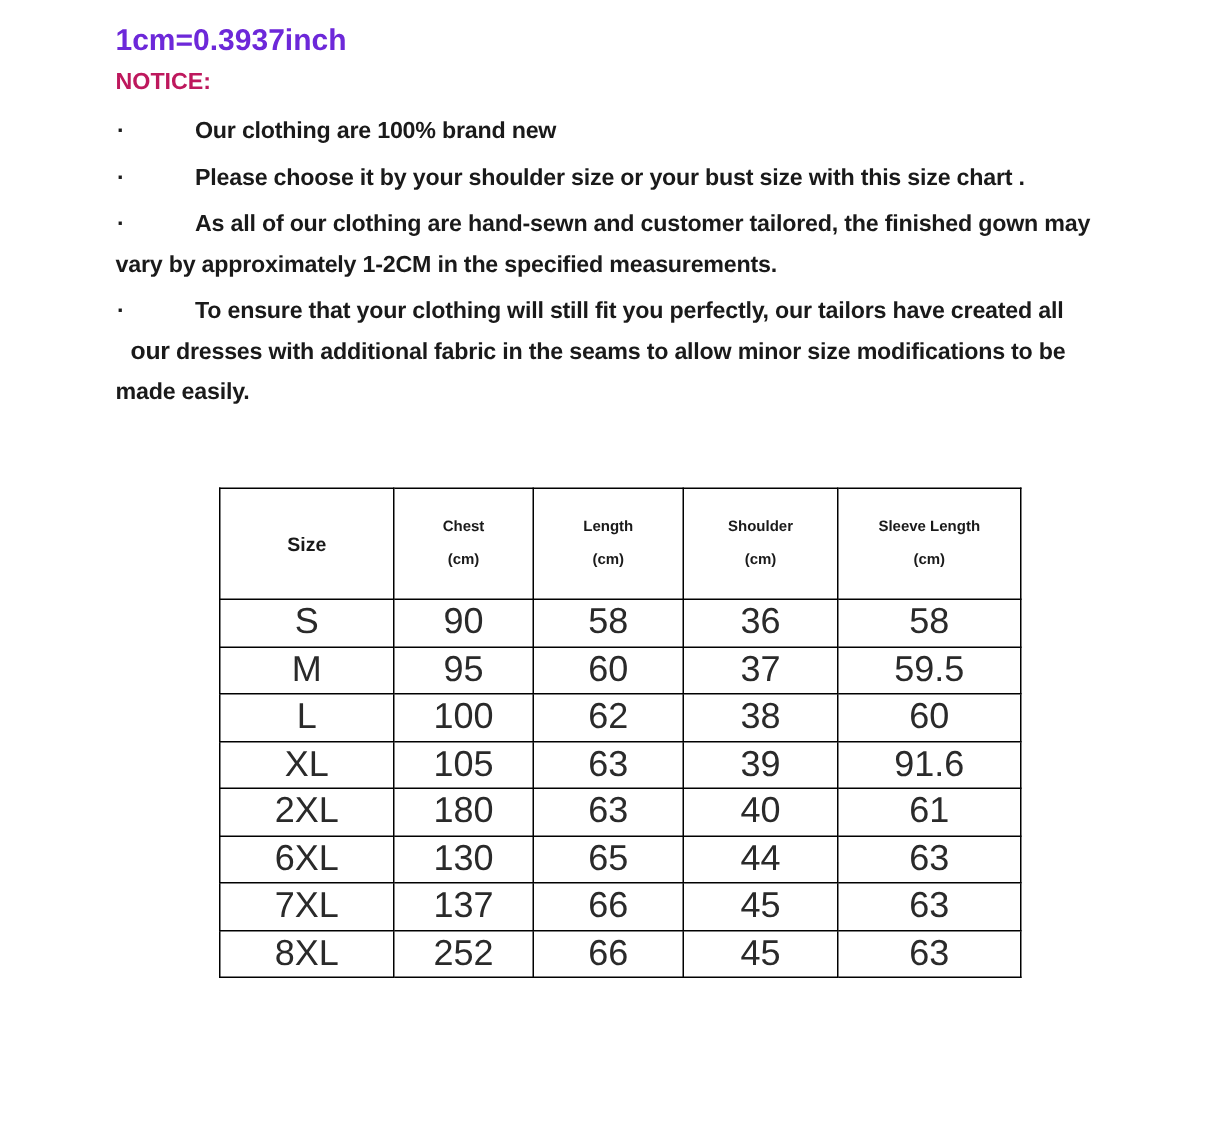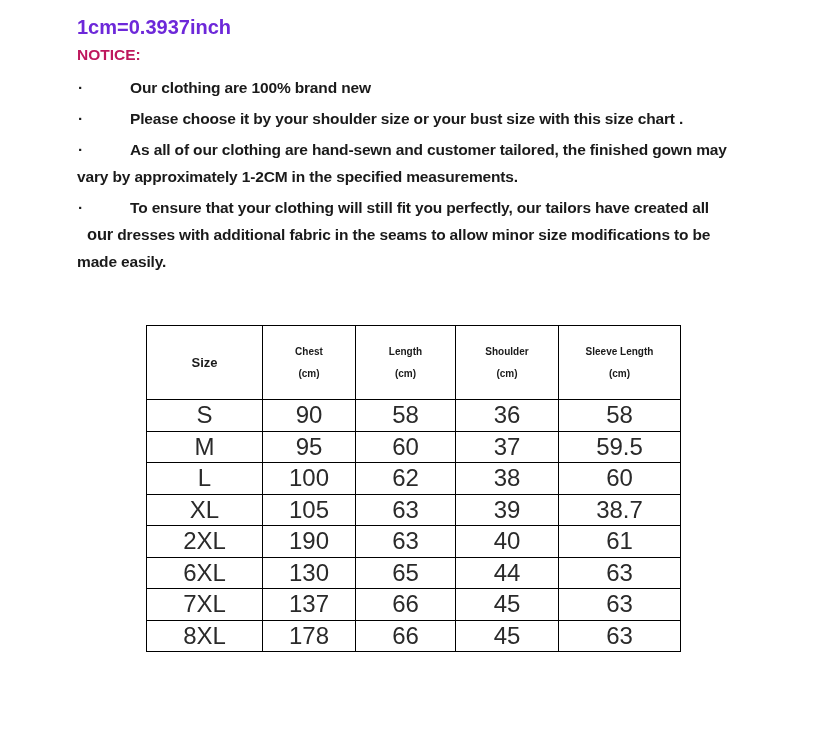--- a/index.html
+++ b/index.html
@@ -192,44 +192,44 @@
         <td>100</td>
         <td>62</td>
         <td>38</td>
         <td>60</td>
       </tr>
       <tr>
         <td>XL</td>
         <td>105</td>
         <td>63</td>
         <td>39</td>
-        <td>38.7</td>
+        <td>91.6</td>
       </tr>
       <tr>
         <td>2XL</td>
-        <td>190</td>
+        <td>180</td>
         <td>63</td>
         <td>40</td>
         <td>61</td>
       </tr>
       <tr>
         <td>6XL</td>
         <td>130</td>
         <td>65</td>
         <td>44</td>
         <td>63</td>
       </tr>
       <tr>
         <td>7XL</td>
         <td>137</td>
         <td>66</td>
         <td>45</td>
         <td>63</td>
       </tr>
       <tr>
         <td>8XL</td>
-        <td>178</td>
+        <td>252</td>
         <td>66</td>
         <td>45</td>
         <td>63</td>
       </tr>
     </tbody>
 </table>
 
 </body></html>

